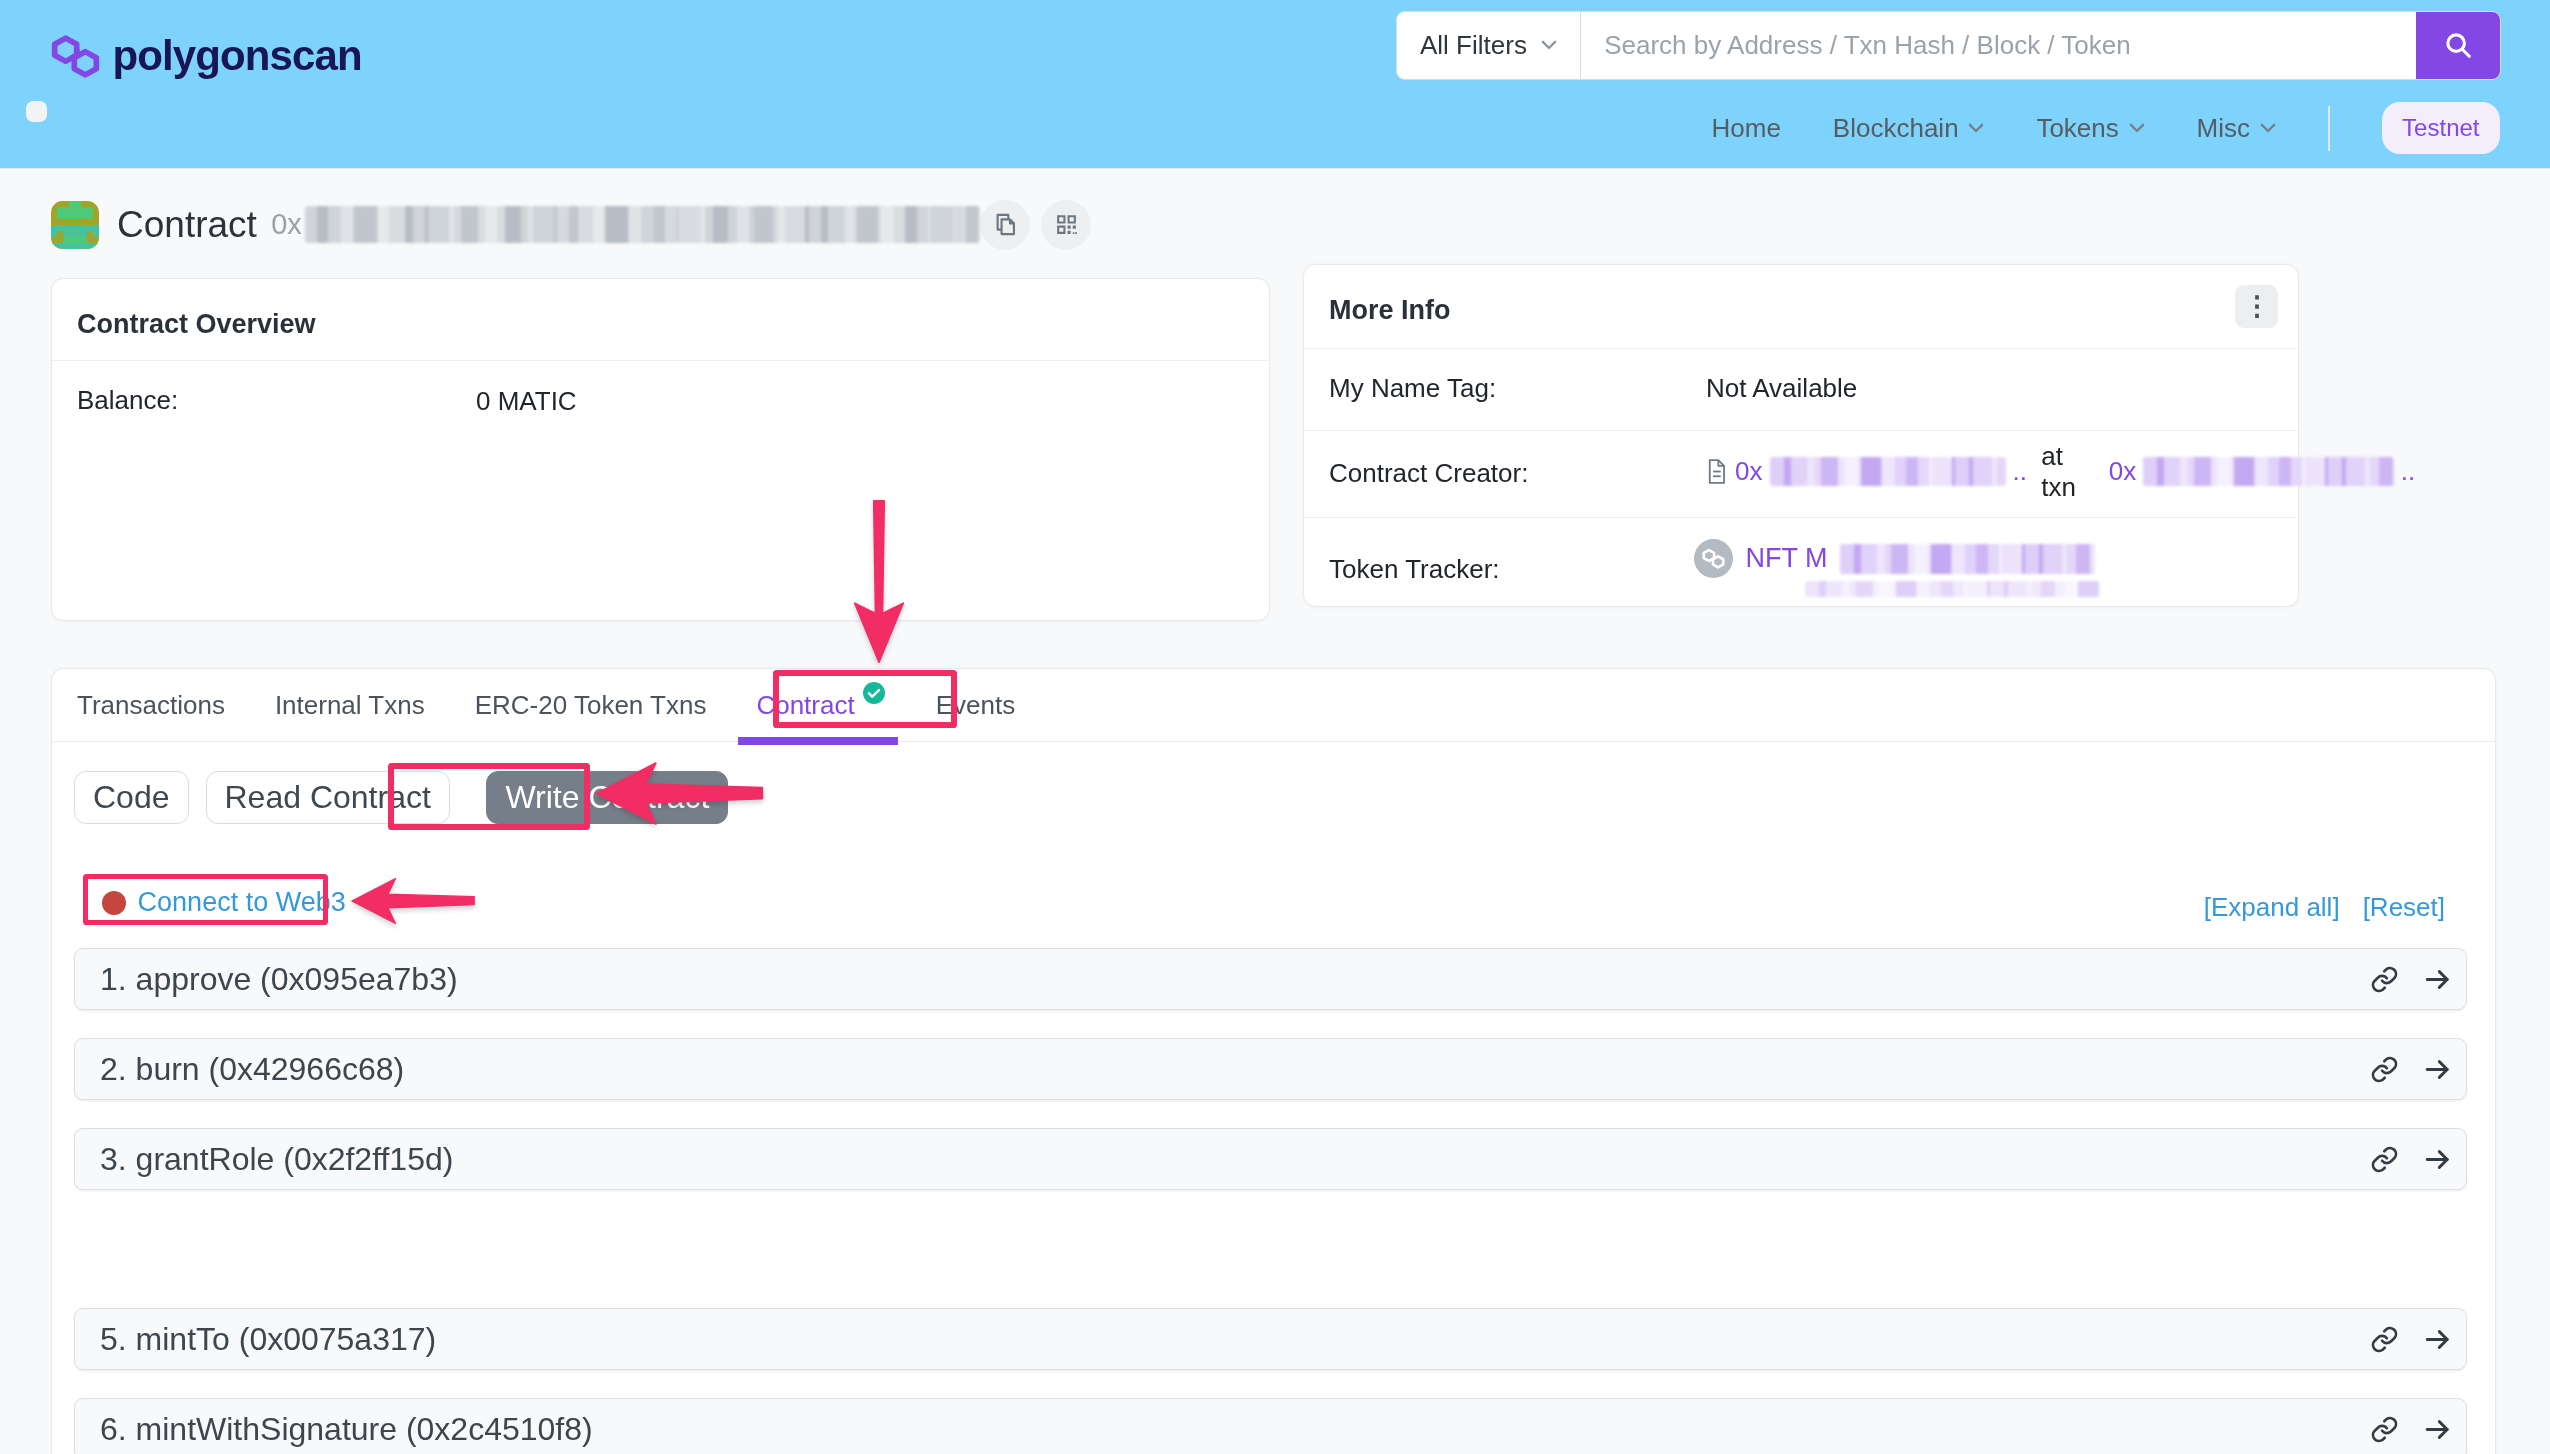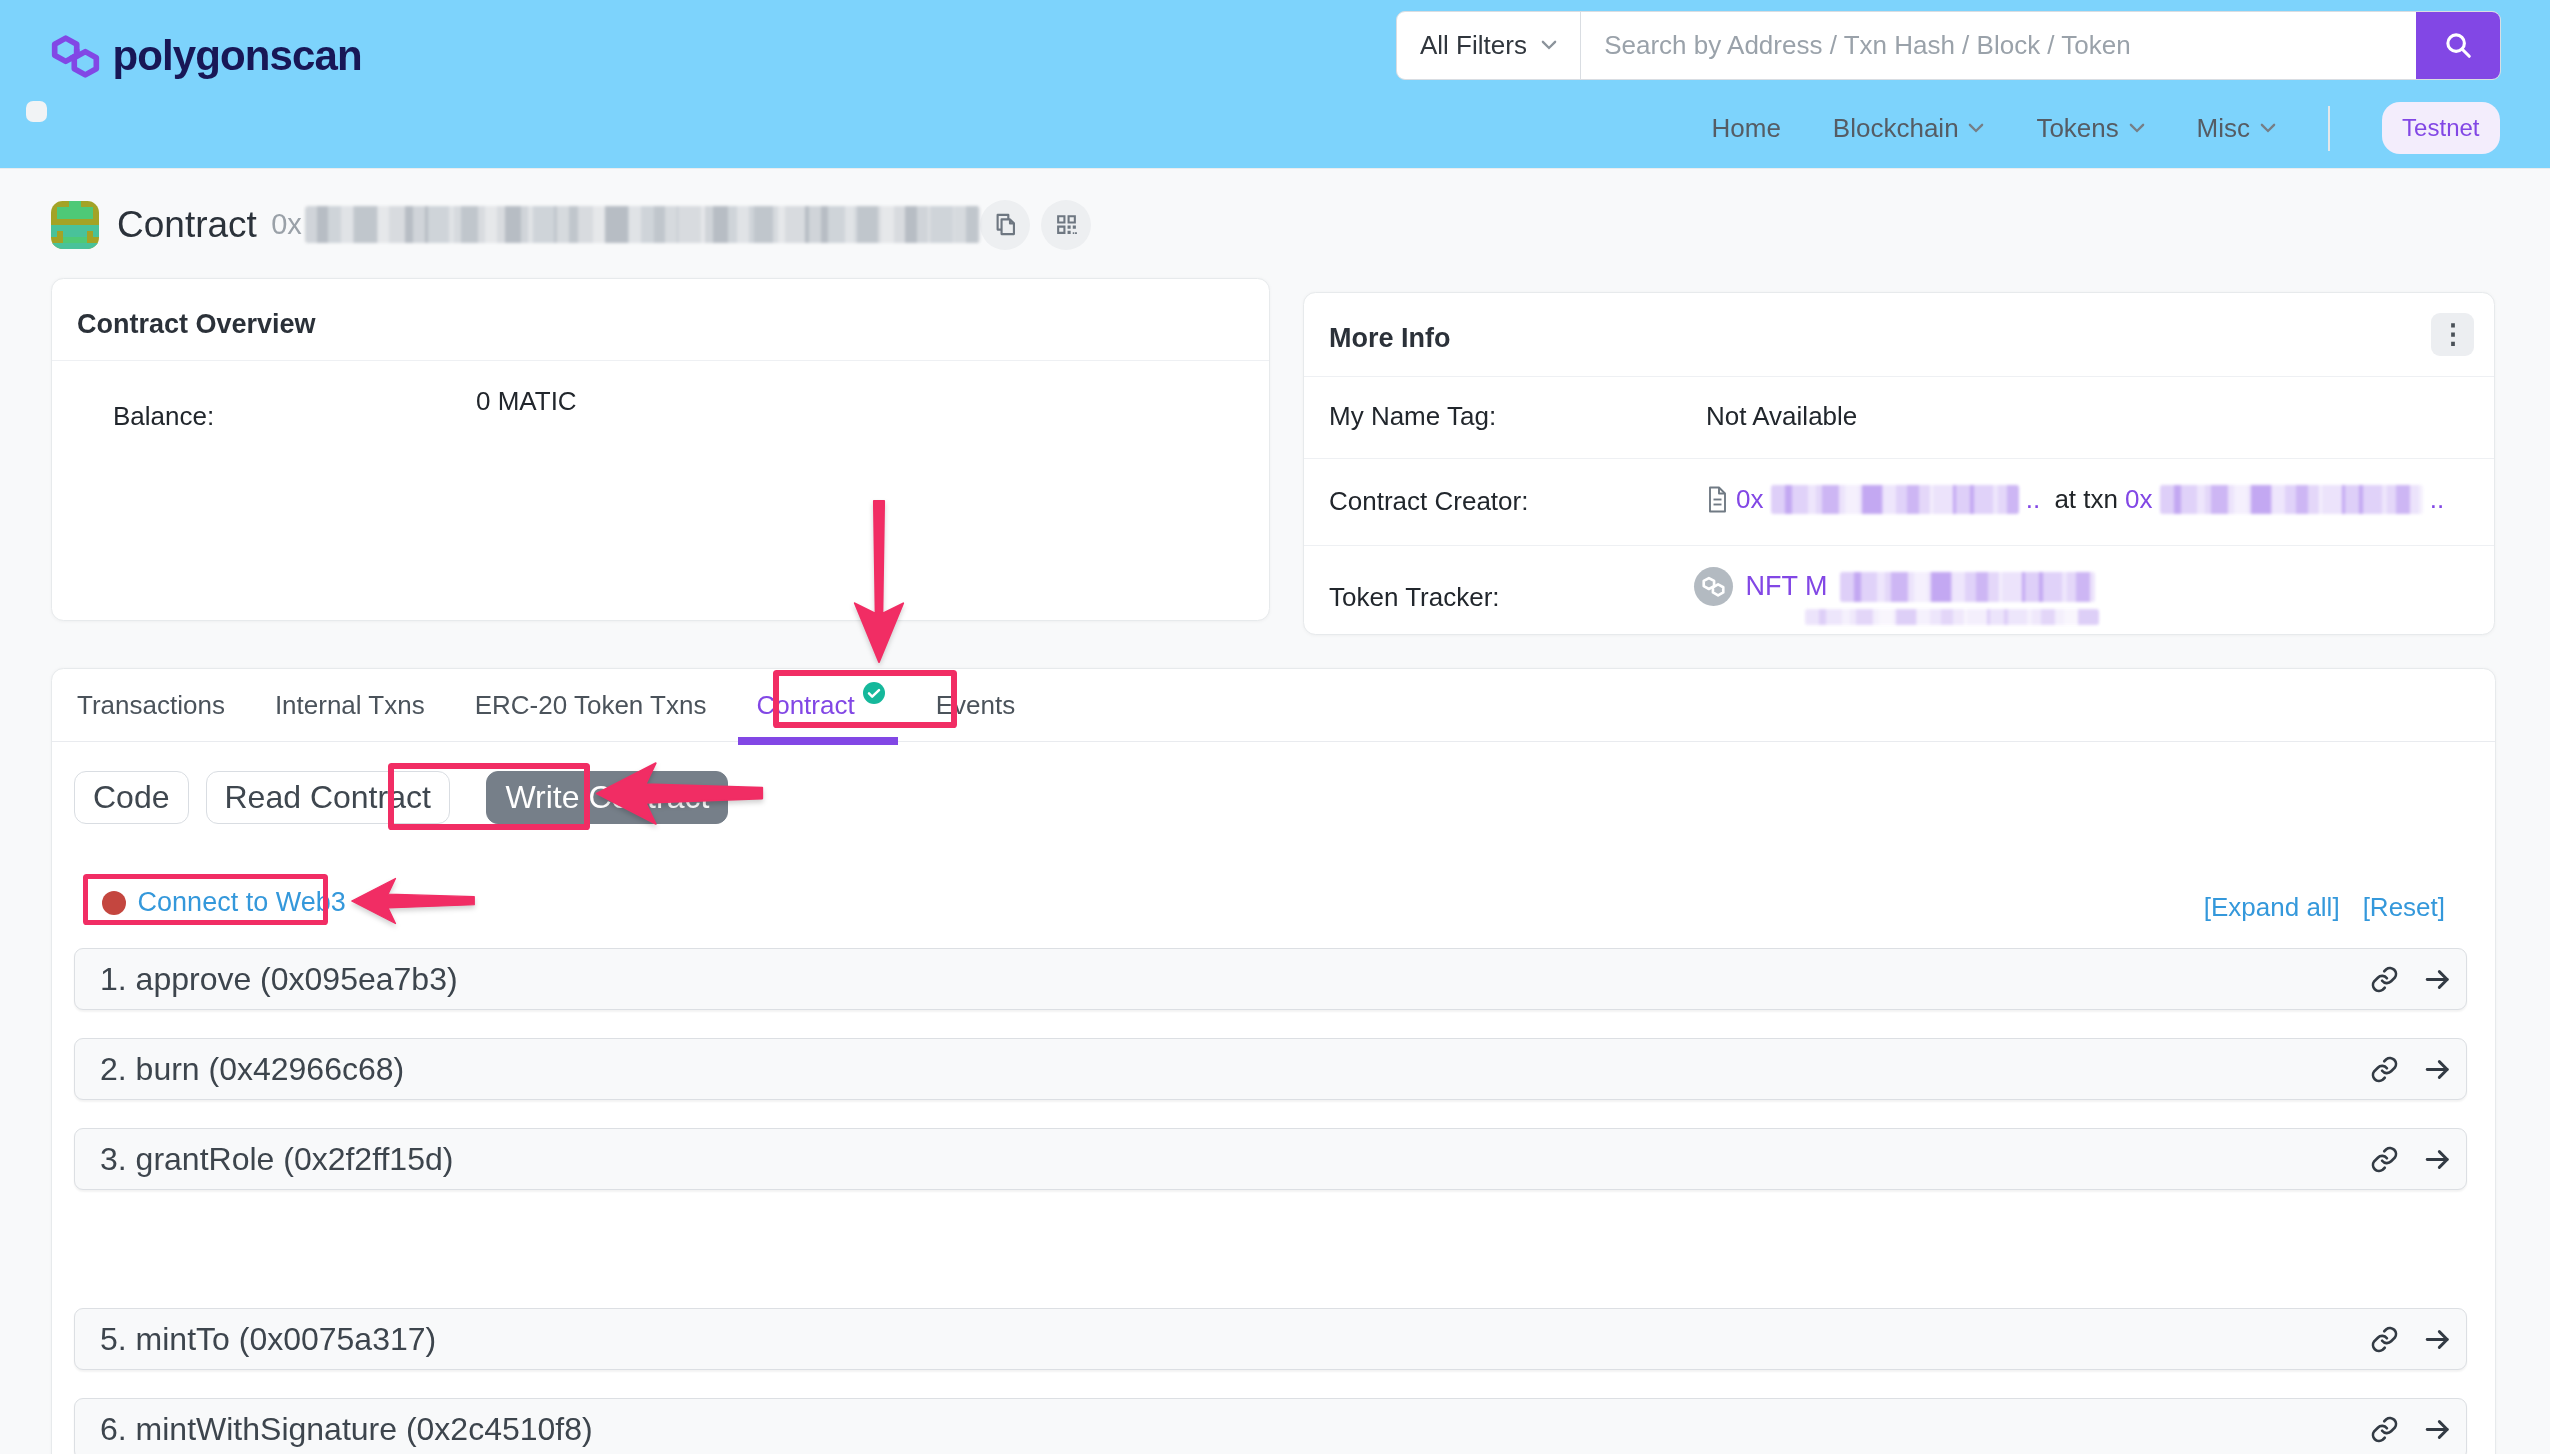--- a/index.html
+++ b/index.html
@@ -34,21 +34,21 @@
     background:
       repeating-linear-gradient(90deg, rgba(255,255,255,.35) 0 12.5px, rgba(0,0,0,0) 12.5px 36px),
       repeating-linear-gradient(90deg, #b7bdc4 0 23px, #cfd4d9 23px 49px, #c0c6cc 49px 73px, #d8dbdf 73px 100px);
   }
   .round-btn { width:50px; height:50px; border-radius:50%; background:#edeff1; display:flex; align-items:center; justify-content:center; cursor:pointer; }
   .round-btn + .round-btn { margin-left:10.7px; }
   .round-btn:first-of-type { margin-left:19.6px; }
   
   .card { position:absolute; background:#fff; border:1.8px solid #e7eaec; border-radius:12.5px; box-shadow:0 0.9px 3.6px rgba(0,0,0,.04); }
   .card-overview { left:51px; top:278px; width:1219px; height:343px; }
-  .card-moreinfo { left:1303px; top:292px; width:1192px; height:343px; }
+  .card-moreinfo { left:1303px; top:264px; width:996px; height:343px; }
   .card-head { position:absolute; left:25px; top:30px; font-size:27px; font-weight:bold; color:#2b3139; }
   .card-divider { position:absolute; left:0; right:0; border-top:1.8px solid #eef0f3; }
   .kv-label { position:absolute; left:25px; font-size:26px; color:#21262c; }
   .kv-value { position:absolute; font-size:26px; color:#21262c; }
   .dots-btn { position:absolute; right:19.6px; top:19.6px; width:43px; height:43px; border-radius:9px; background:#eceef1; display:flex; align-items:center; justify-content:center; font-size:27px; font-weight:bold; color:#4a5158; cursor:pointer; line-height:1; }
   .creator-line { position:absolute; left:401px; top:187px; height:39px; display:flex; align-items:center; gap:7.1px; font-size:26px; }
   .plink { color:#8247e5; }
   .blur-purple { height:28.5px; border-radius:2.7px; filter:blur(1.8px);
     background:
       repeating-linear-gradient(90deg, rgba(255,255,255,.45) 0 14.3px, rgba(0,0,0,0) 14.3px 37px),
@@ -171,21 +171,21 @@
     <span class="round-btn">
       <svg width="25" height="25" viewBox="0 0 24 24" fill="#6e7781">
         <path d="M3 3h8v8H3V3zm2 2v4h4V5H5zm8-2h8v8h-8V3zm2 2v4h4V5h-4zM3 13h8v8H3v-8zm2 2v4h4v-4H5zm8-2h3v3h-3v-3zm5 0h3v3h-3v-3zm-5 5h3v3h-3v-3zm5 1.5h1.5V21H18v-1.5zm2.2 0H22V21h-1.8v-1.5z"></path>
       </svg>
     </span>
   </div>
 
   <section class="card card-overview">
     <h2 class="card-head">Contract Overview</h2>
     <div class="card-divider" style="top:81px;"></div>
-    <span class="kv-label" style="top:122px;margin-left:36px;">Balance:</span>
+    <span class="kv-label" style="top:106px;">Balance:</span>
     <span class="kv-value" style="left:424px; top:107px;">0 MATIC</span>
   </section>
 
   <section class="card card-moreinfo">
     <h2 class="card-head">More Info</h2>
     <button class="dots-btn" style="border:none;">⋮</button>
     <div class="card-divider" style="top:83px;"></div>
 
     <span class="kv-label" style="top:108px;">My Name Tag:</span>
     <span class="kv-value" style="left:402px; top:108px;">Not Available</span>

